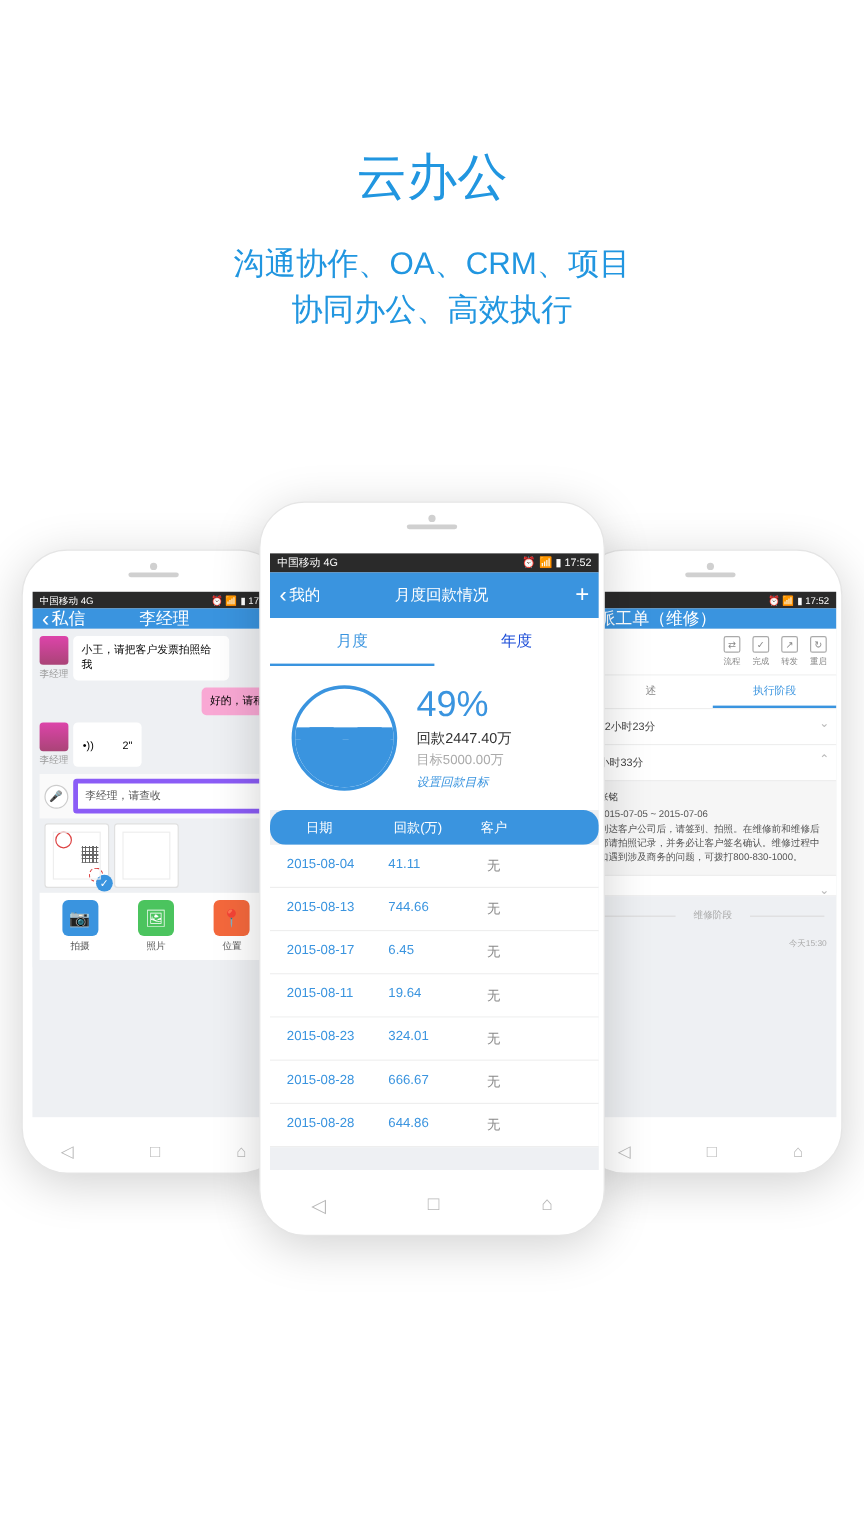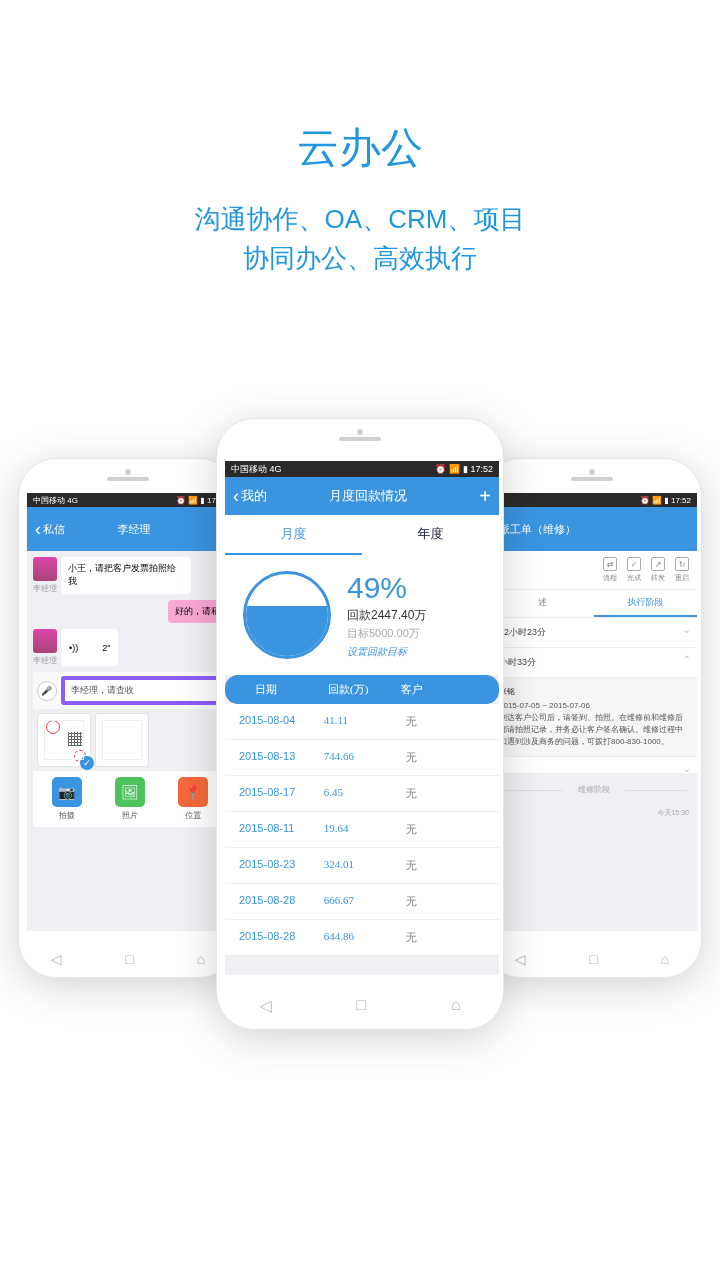--- a/index.html
+++ b/index.html
@@ -69,23 +69,23 @@
   padding: 2px 6px;
   height: 14px;
 }
 .phone-center .statusbar { font-size: 9px; height: 16px; }
 
 .appbar {
   background: #3a94df;
   color: #fff;
   display: flex;
   align-items: center;
-  height: 44px;
+  height: 17px;
   padding: 0 8px;
-  font-size: 11px;
+  font-size: 14px;
 }
 .phone-center .appbar { height: 38px; font-size: 13px; }
 .appbar-back { display: flex; align-items: center; gap: 2px; }
 .appbar-title { flex: 1; text-align: center; }
 .appbar-right { width: 22px; text-align: right; }
 .chev-left::before { content: "‹"; font-size: 18px; line-height: 1; }
 .plus-icon { font-size: 20px; font-weight: 200; }
 
 .navbuttons {
   position: absolute;
@@ -115,21 +115,21 @@
 .check-badge { position: absolute; bottom: -4px; right: -4px; width: 14px; height: 14px; background: #3a94df; border-radius: 50%; color: #fff; font-size: 9px; display: flex; align-items: center; justify-content: center; }
 .action-row { display: flex; justify-content: space-around; padding: 6px 2px; background: #fff; }
 .act-btn { display: flex; flex-direction: column; align-items: center; gap: 3px; font-size: 8px; color: #555; }
 .act-icon { width: 30px; height: 30px; border-radius: 5px; display: flex; align-items: center; justify-content: center; color: #fff; font-size: 14px; }
 .act-blue { background: #3a94df; }
 .act-green { background: #4bc45e; }
 .act-orange { background: #f4683c; }
 
 
 .tabs { display: flex; background: #fff; }
-.tab { flex: 1; text-align: center; padding: 10px 0; color: #0f172a; font-size: 13px; }
+.tab { flex: 1; text-align: center; padding: 10px 0; color: #1d4ed8; font-size: 13px; }
 .tab.active { color: #3a94df; border-bottom: 2px solid #3a94df; }
 
 .summary { display: flex; align-items: center; padding: 16px 18px; background: #fff; gap: 16px; }
 .circle-chart {
   width: 88px; height: 88px; border: 3px solid #3a94df; border-radius: 50%;
   position: relative; overflow: hidden; flex-shrink: 0; background: #fff;
 }
 .wave {
   position: absolute; left: -10%; right: -10%; bottom: 0; height: 49%;
   background: #3a94df;
@@ -141,21 +141,21 @@
   background-size: 40px 20px;
 }
 .summary-text { flex: 1; }
 .pct { color: #3a94df; font-size: 30px; font-weight: 400; }
 .line1 { font-size: 12px; color: #333; margin-top: 2px; }
 .line2 { font-size: 11px; color: #aaa; margin-top: 2px; }
 .line3 { font-size: 10px; color: #3a94df; margin-top: 4px; font-style: italic; }
 
 .table-header { display: flex; background: #3a94df; color: #fff; font-size: 11px; padding: 7px 16px; border-radius: 13px; }
 .col1 { width: 36%; padding-left: 14px; }
-.col2 { width: 30%; font-family: Liberation Serif, serif; }
+.col2 { width: 30%; }
 .col3 { width: 34%; }
 .table-row { display: flex; background: #fff; border-bottom: 1px solid #eee; padding: 10px 0; font-size: 11px; color: #3a94df; }
 .table-row .col3 { color: #888; }
 
 
 .toolbar-icons { display: flex; justify-content: flex-end; gap: 10px; padding: 6px 8px; background: #fff; border-bottom: 1px solid #eee; }
 .tico { display: flex; flex-direction: column; align-items: center; font-size: 7px; color: #888; gap: 2px; }
 .tico-glyph { width: 14px; height: 14px; border: 1px solid #aaa; border-radius: 2px; display: flex; align-items: center; justify-content: center; font-size: 8px; }
 .subtabs { display: flex; background: #fff; border-bottom: 1px solid #eee; }
 .subtab { flex: 1; text-align: center; padding: 6px 0; font-size: 9px; color: #888; }

